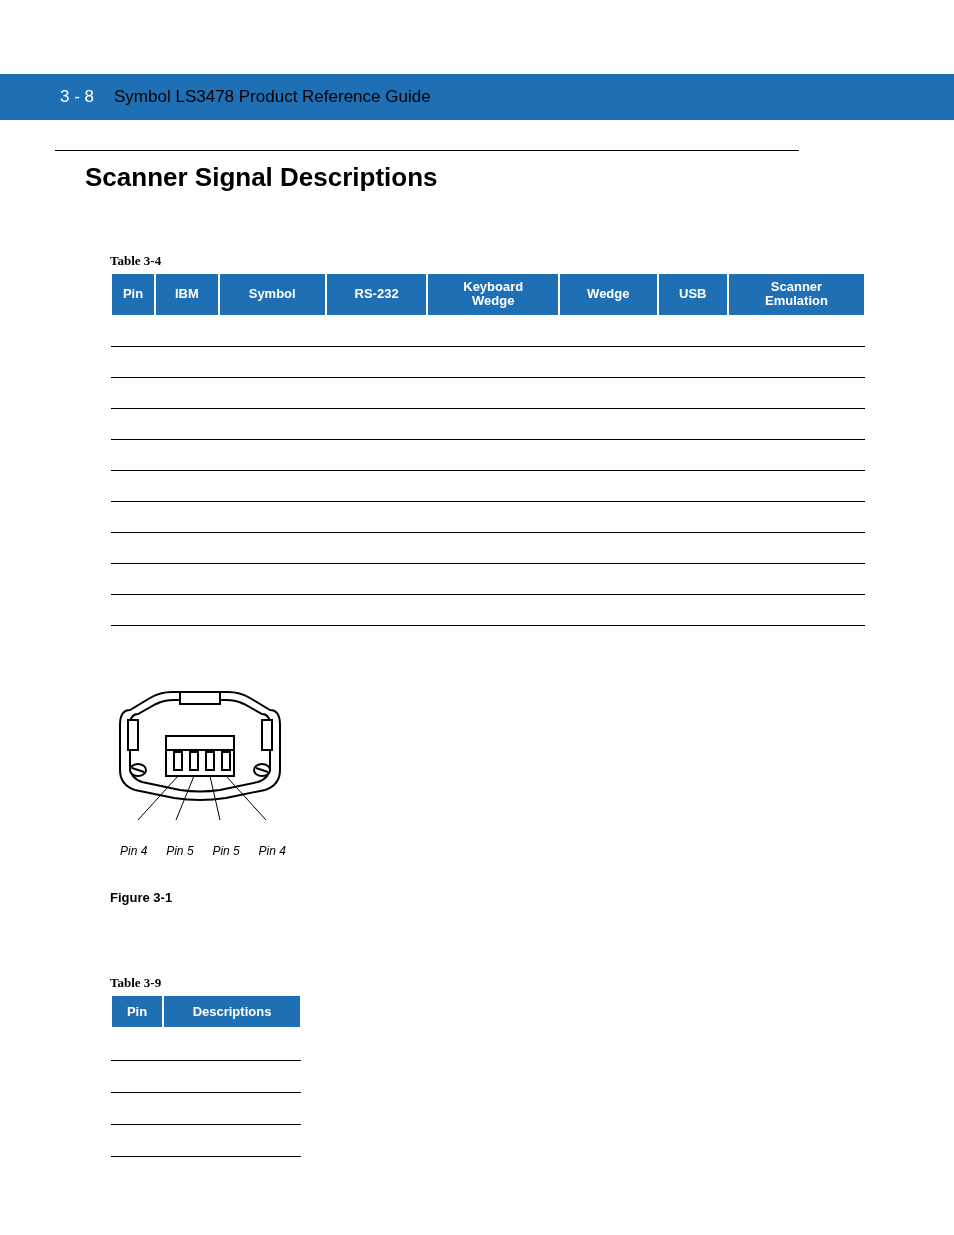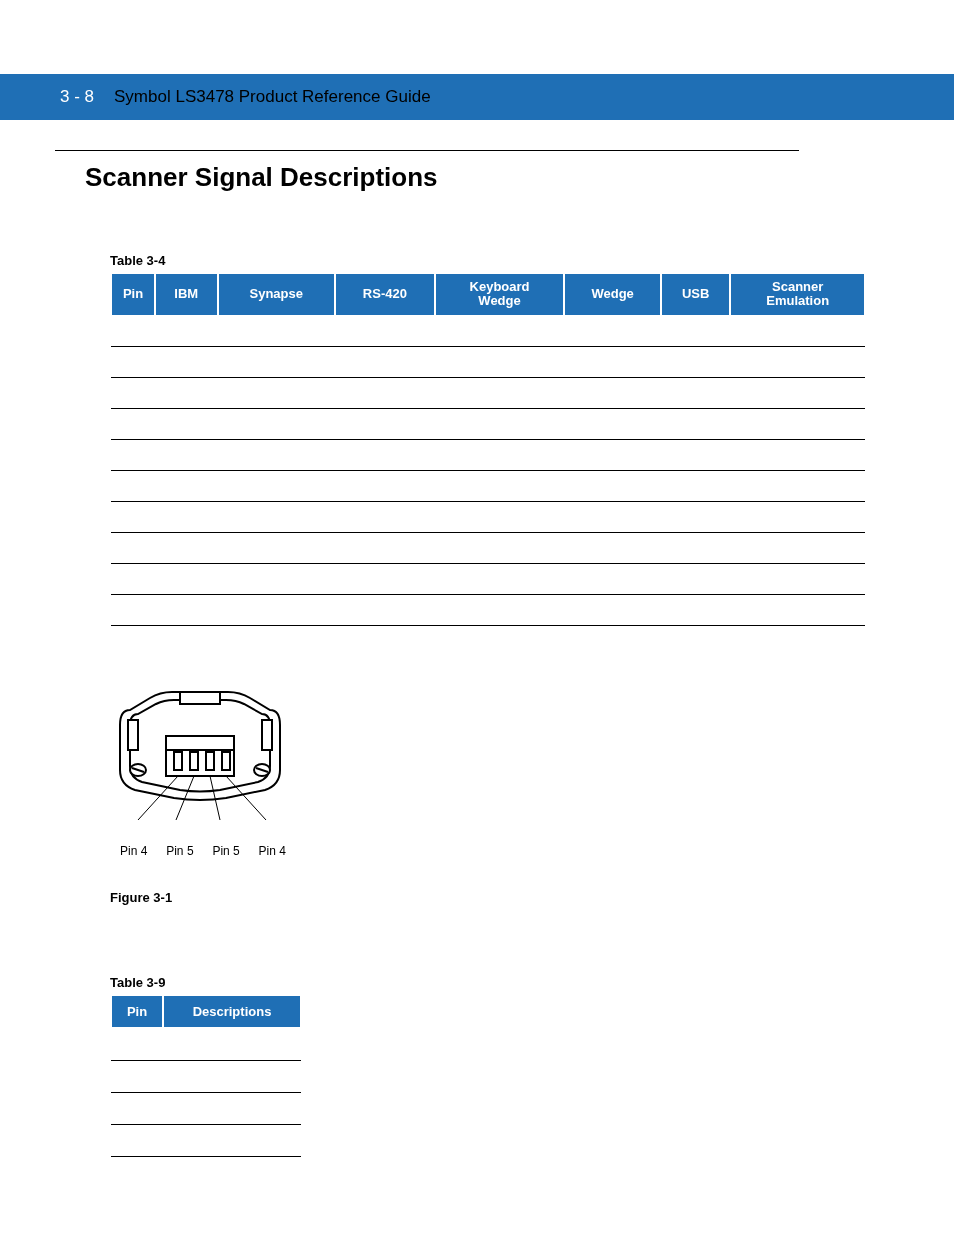--- a/index.html
+++ b/index.html
@@ -4,30 +4,30 @@
 <style>
   * { box-sizing: border-box; margin: 0; padding: 0; }
   html, body { width: 954px; height: 1235px; background: #ffffff; font-family: Arial, Helvetica, sans-serif; color: #000; }
   .page { width: 954px; height: 1235px; position: relative; }
   .header-bar { position: absolute; top: 74px; left: 0; width: 954px; height: 46px; background: #1f6fb5; display: flex; align-items: center; padding-left: 60px; }
   .header-bar .page-num { color: #fff; font-size: 17px; margin-right: 20px; }
   .header-bar .title { color: #000000; font-size: 17px; }
   .content { position: absolute; top: 150px; left: 55px; width: 812px; }
   .rule { position: absolute; top: 0; left: 0; width: 744px; height: 1px; background: #000; }
   .section-heading { position: absolute; top: 12px; left: 0; font-size: 26px; font-weight: bold; font-family: "Arial Narrow", Arial, sans-serif; letter-spacing: 0px; margin-left: 30px; }
-  .table-caption { font-size: 13px; font-weight: bold; font-family: Liberation Sans, sans-serif; position: absolute; }
+  .table-caption { font-size: 13px; font-weight: bold; font-family: Liberation Serif, serif; position: absolute; }
   .cap34 { top: 103px; left: 55px; }
   .table34 { position: absolute; top: 122px; left: 55px; border-collapse: collapse; width: 756px; }
   .table34 th { background: #1f6fb5; color: #fff; font-size: 13px; font-weight: bold; font-family: "Arial Narrow", Arial, sans-serif; border: 2px solid #fff; text-align: center; padding: 6px 4px; line-height: 1.1; vertical-align: middle; height: 42px; }
   .table34 th:first-child { width: 44px; }
   .table34 td { border-bottom: 1px solid #000; height: 31px; }
   .table34 tr.first-row td { border-top: none; }
   .figure-wrap { position: absolute; top: 530px; left: 55px; width: 220px; }
   .figure-svg { width: 180px; height: 160px; }
-  .pin-labels { display: flex; justify-content: space-between; width: 180px; font-size: 12px; margin-top: 0px; padding: 0 4px 0 10px; }
+  .pin-labels { display: flex; justify-content: space-between; width: 180px; font-size: 12px; margin-top: 0px; padding: 0 4px 0 10px; font-style: italic; }
   .fig-caption { font-size: 13px; font-weight: bold; font-family: "Arial Narrow", Arial, sans-serif; position: absolute; top: 740px; left: 55px; text-align: center; }
   .cap35 { top: 825px; left: 55px; }
   .table35 { position: absolute; top: 844px; left: 55px; border-collapse: collapse; width: 192px; }
   .table35 th { background: #1f6fb5; color: #fff; font-size: 13px; font-weight: bold; font-family: "Arial Narrow", Arial, sans-serif; border: 2px solid #fff; text-align: center; padding: 8px 4px; }
   .table35 th:first-child { width: 52px; }
   .table35 td { border-bottom: 1px solid #000; height: 32px; }
 </style>
 </head>
 <body>
 
@@ -43,22 +43,22 @@
     <div class="rule"></div>
     <h1 class="section-heading">Scanner Signal Descriptions</h1>
 
     <div class="table-caption cap34">Table 3-4</div>
 
     <table class="table34">
       <thead>
         <tr>
           <th>Pin</th>
           <th>IBM</th>
-          <th>Synapse</th>
-          <th>RS-420</th>
+          <th>Symbol</th>
+          <th>RS-232</th>
           <th><span>Keyboard<br>Wedge</span></th>
           <th>Wedge</th>
           <th>USB</th>
           <th><span>Scanner<br>Emulation</span></th>
         </tr>
       </thead>
       <tbody>
         <tr class="first-row">
             <td></td>
             <td></td>

